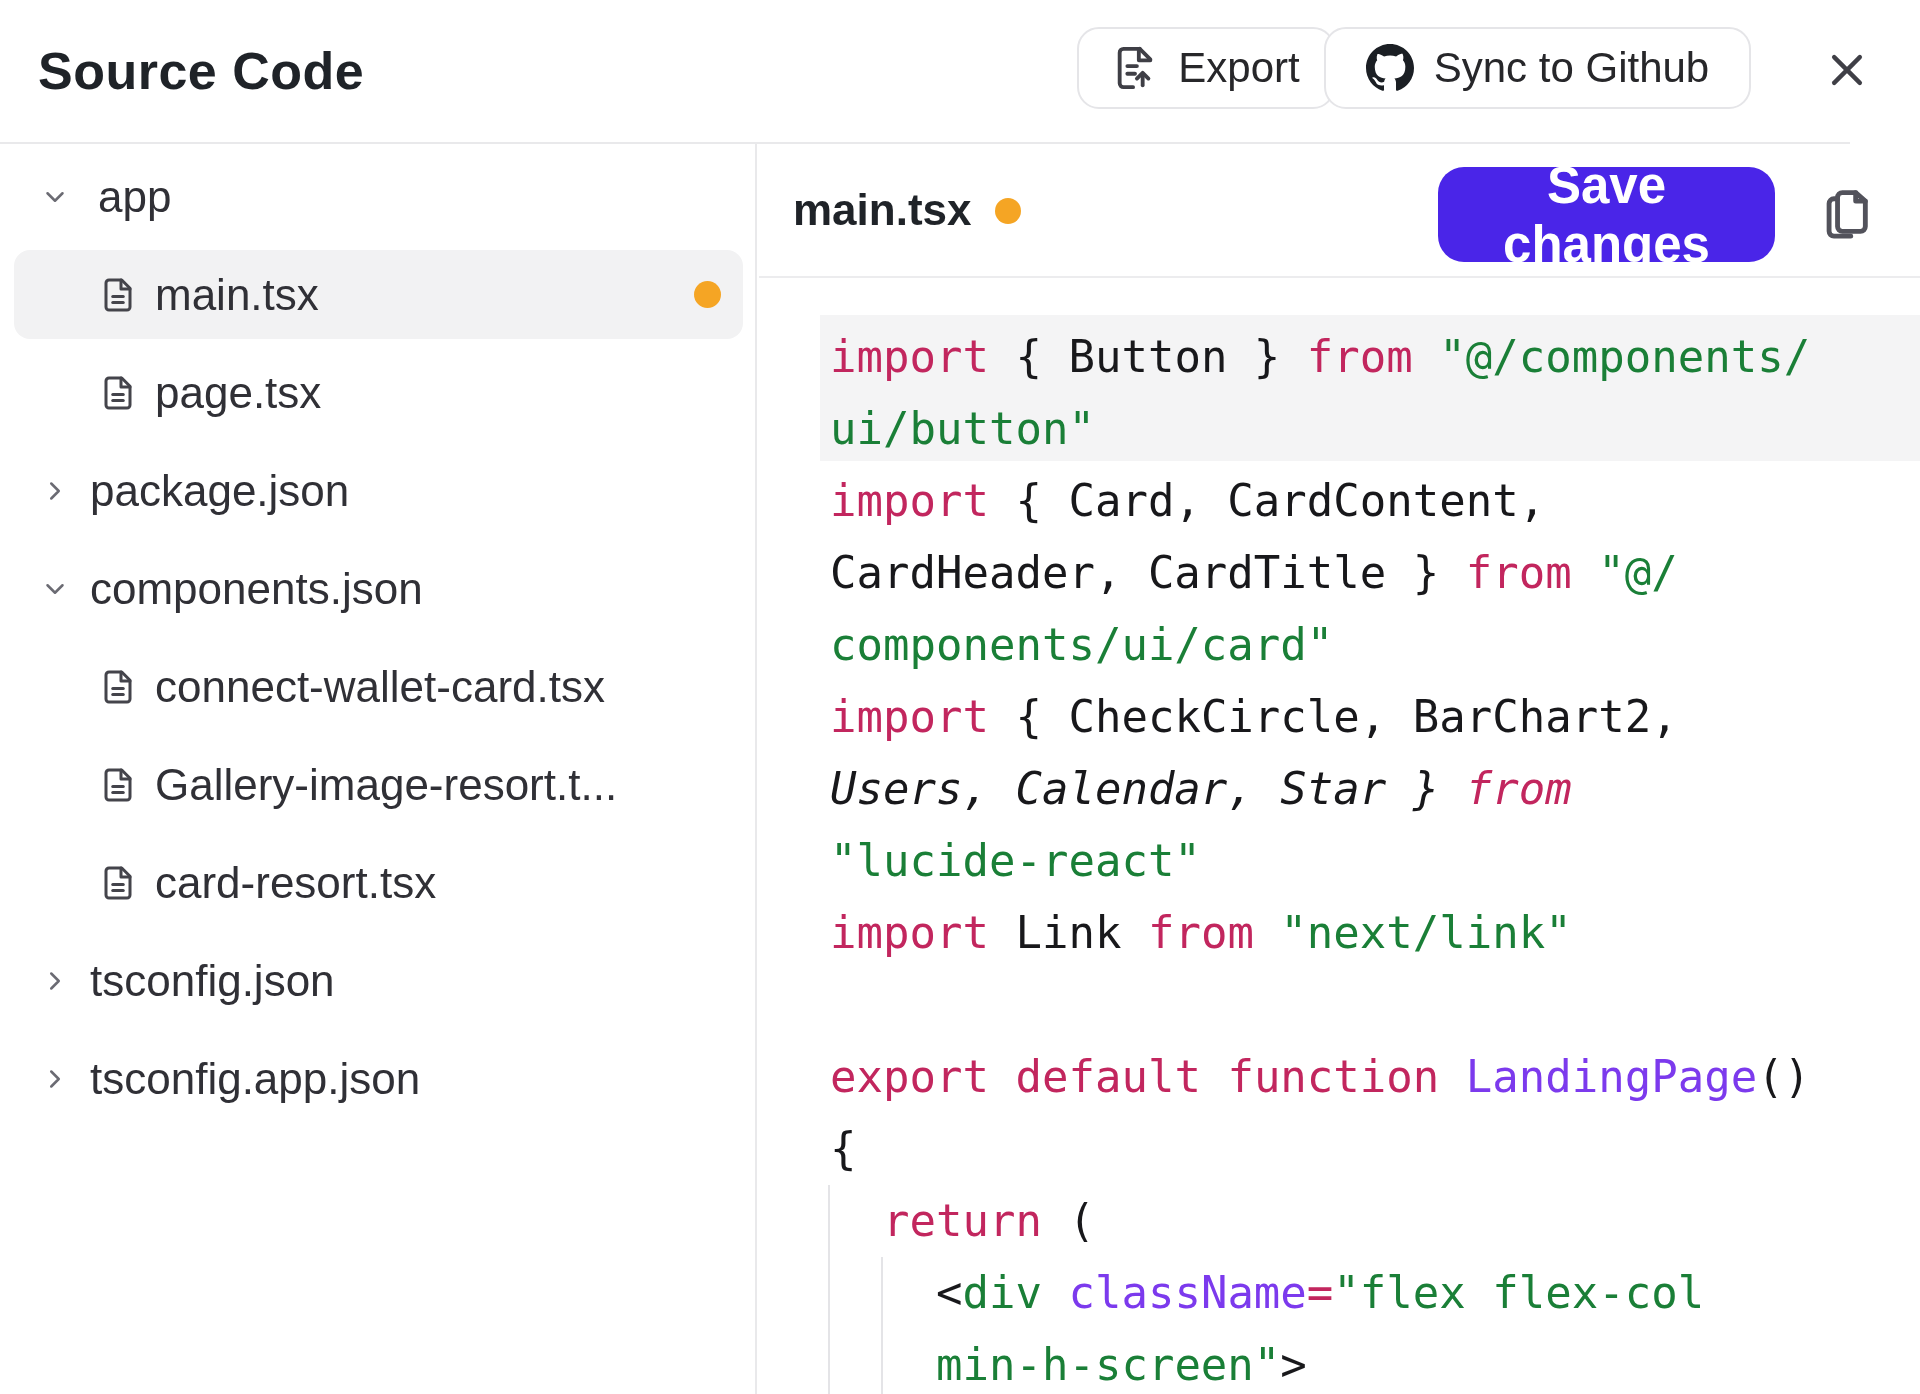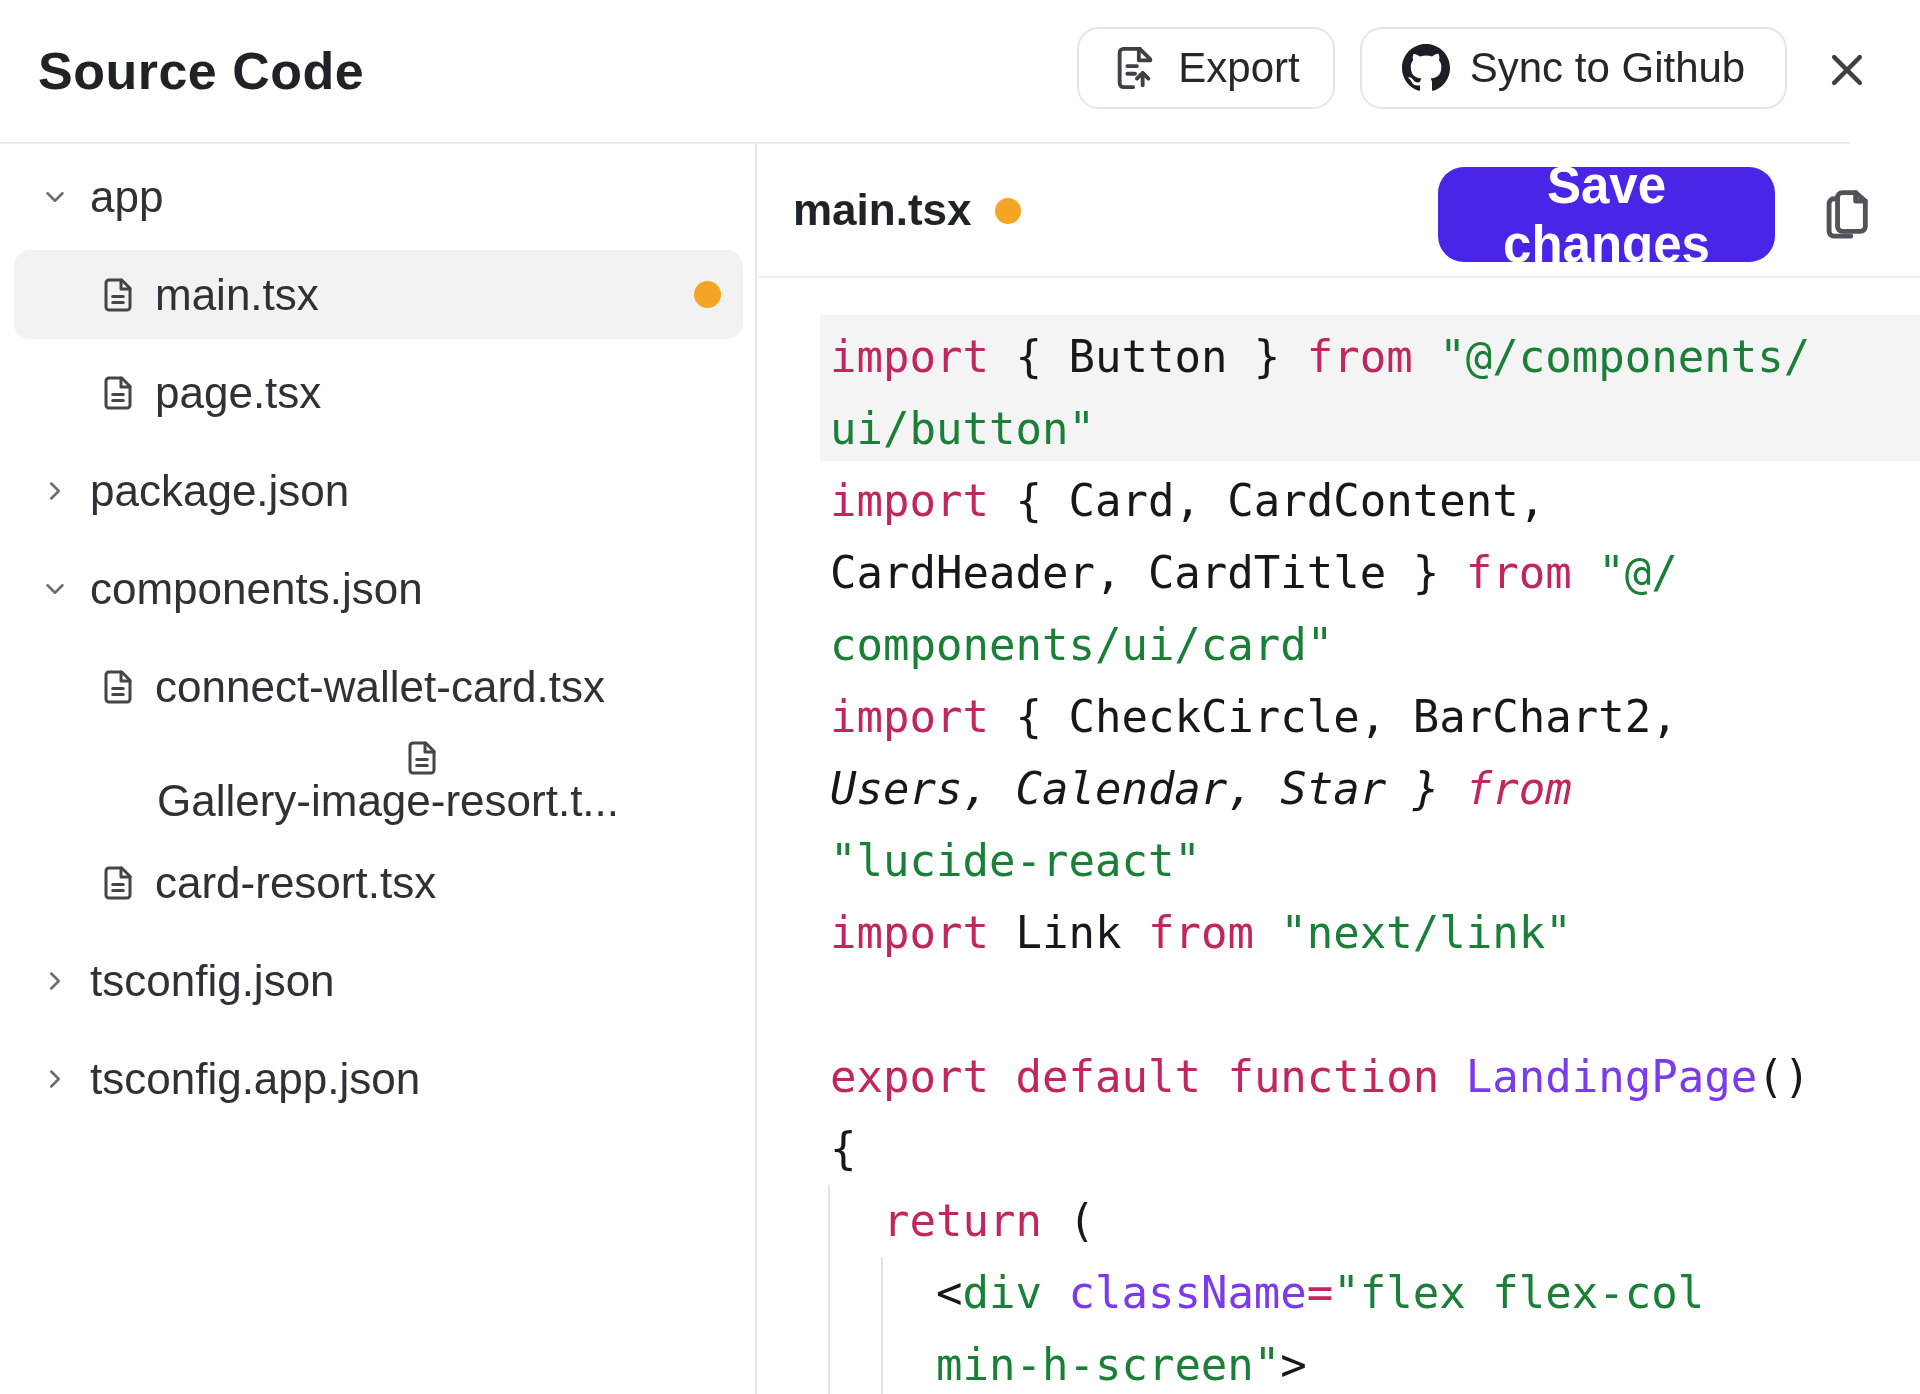--- a/index.html
+++ b/index.html
@@ -8,21 +8,21 @@
 
   
   .top-header{position:absolute;left:0;top:0;width:1850px;height:144px;background:#fff;
               border-bottom:2px solid #e9e9eb;box-sizing:border-box;}
   .dialog-title{position:absolute;left:38px;top:0;height:142px;display:flex;align-items:center;
                 font-size:52px;font-weight:700;color:#1f2328;letter-spacing:0.5px;}
   .hdr-btn{position:absolute;top:27px;height:82px;box-sizing:border-box;border:2px solid #e5e5e8;
            border-radius:22px;background:#fff;display:flex;align-items:center;justify-content:center;
            gap:20px;font-size:42px;color:#27272a;cursor:pointer;}
   #export-btn{left:1077px;width:258px;}
-  #sync-btn{left:1360px;width:427px;border-radius:22px;}
+  #sync-btn{left:1324px;width:427px;border-radius:22px;}
   .close-x{position:absolute;left:1822px;top:45px;width:50px;height:50px;display:flex;
            align-items:center;justify-content:center;cursor:pointer;}
 
   
   .sidebar{position:absolute;left:0;top:144px;width:757px;height:1250px;background:#fff;
            border-right:2px solid #e9e9eb;box-sizing:border-box;}
   .tree-row{position:absolute;left:14px;width:729px;height:89px;display:flex;align-items:center;
             border-radius:16px;cursor:pointer;box-sizing:border-box;}
   .tree-row.selected{background:#f2f2f3;}
   .tree-row .twisty{width:30px;height:30px;margin-left:26px;flex:0 0 auto;display:flex;align-items:center;}
@@ -97,21 +97,21 @@
       <span>
         <svg width="44" height="44" viewBox="0 0 24 24" fill="none" stroke="#3f3f46" stroke-width="2.4" stroke-linecap="round">
           <line x1="5" y1="5" x2="19" y2="19"></line>
             <line x1="19" y1="5" x2="5" y2="19"></line>
         </svg>
       </span>
     </div>
   </div>
 
   <div class="sidebar" id="file-tree">
-      <div class="tree-row lvl0" style="top: 8px;">
+      <div class="tree-row lvl0" style="top: 8px; gap: 8px;">
         <span class="twisty">
           <svg width="30" height="30" viewBox="0 0 24 24" fill="none" stroke="#6b6b73" stroke-width="2" stroke-linecap="round" stroke-linejoin="round">
             <polyline points="6 9 12 15 18 9"></polyline>
           </svg>
         </span>
         <span class="tree-label">app</span>
       </div>
       <div class="tree-row lvl1 selected" style="top: 106px;">
         <span class="ficon">
           <svg width="36" height="36" viewBox="0 0 24 24" fill="none" stroke="#44444b" stroke-width="2" stroke-linecap="round" stroke-linejoin="round">
@@ -155,21 +155,21 @@
         <span class="ficon">
           <svg width="36" height="36" viewBox="0 0 24 24" fill="none" stroke="#44444b" stroke-width="2" stroke-linecap="round" stroke-linejoin="round">
             <path d="M14.5 2H6a2 2 0 0 0-2 2v16a2 2 0 0 0 2 2h12a2 2 0 0 0 2-2V7.5L14.5 2z"></path>
             <polyline points="14 2 14 8 20 8"></polyline>
             <line x1="8.5" y1="13" x2="15.5" y2="13"></line>
             <line x1="8.5" y1="17" x2="15.5" y2="17"></line>
           </svg>
         </span>
         <span class="tree-label">connect-wallet-card.tsx</span>
       </div>
-      <div class="tree-row lvl1" style="top: 596px; flex-direction: column;">
+      <div class="tree-row lvl1" style="top: 596px;">
         <span class="ficon">
           <svg width="36" height="36" viewBox="0 0 24 24" fill="none" stroke="#44444b" stroke-width="2" stroke-linecap="round" stroke-linejoin="round">
             <path d="M14.5 2H6a2 2 0 0 0-2 2v16a2 2 0 0 0 2 2h12a2 2 0 0 0 2-2V7.5L14.5 2z"></path>
             <polyline points="14 2 14 8 20 8"></polyline>
             <line x1="8.5" y1="13" x2="15.5" y2="13"></line>
             <line x1="8.5" y1="17" x2="15.5" y2="17"></line>
           </svg>
         </span>
         <span class="tree-label">Gallery-image-resort.t...</span>
       </div>

